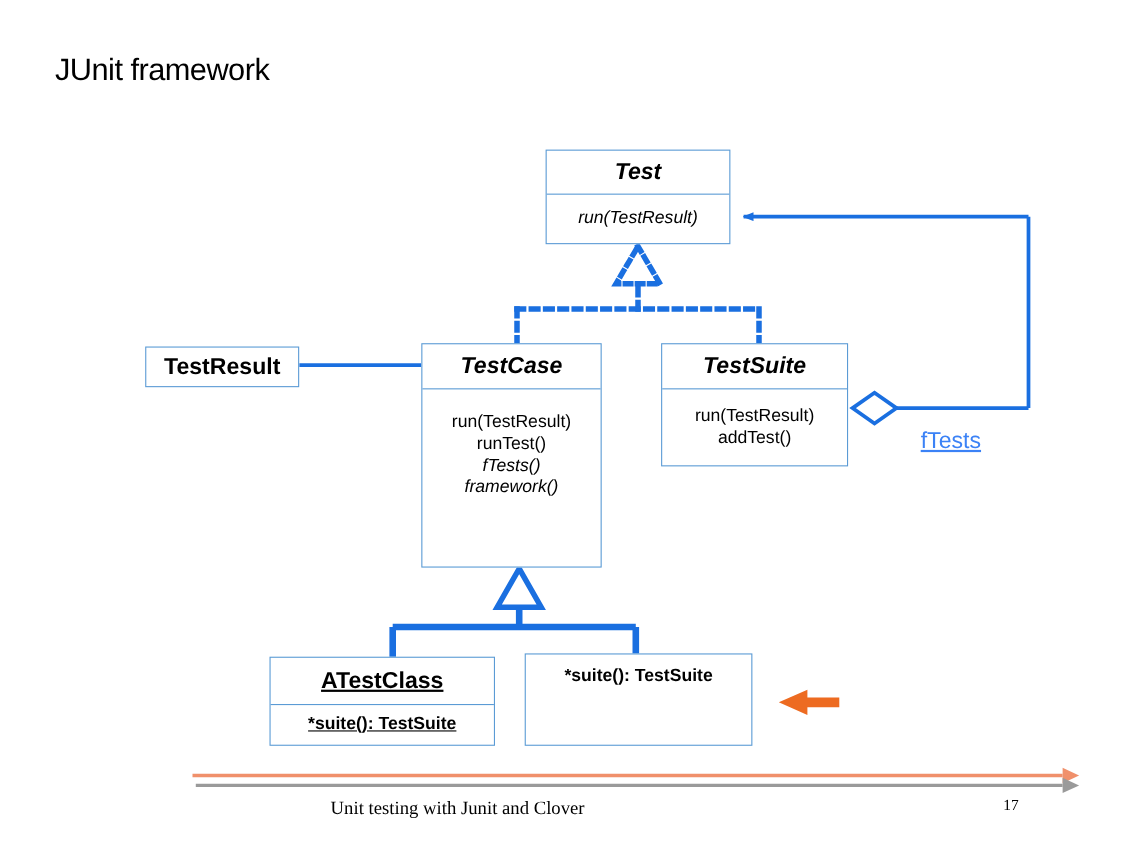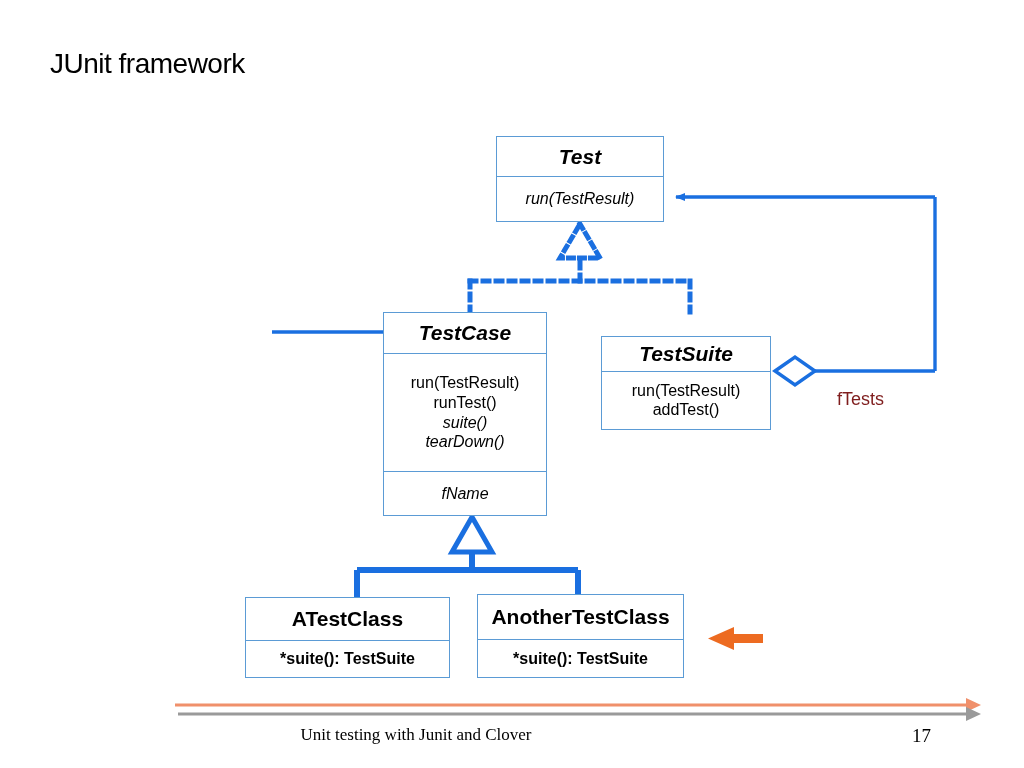--- a/index.html
+++ b/index.html
@@ -92,47 +92,48 @@
 
   #box-testresult  { left: 132px; top: 315px; width: 140px; height: 37px;
                      justify-content: center; }
   #box-testresult .c1 { height: 37px; }
 
   #box-testcase    { left: 383px; top: 312px; width: 164px; height: 204px; }
   #box-testcase .c1 { height: 40px; }
   #box-testcase .c2 { height: 120px; }
   #box-testcase .c3 { height: 44px; }
 
-  #box-testsuite   { left: 601px; top: 312px; width: 170px; height: 94px; margin-top: 24px; }
+  #box-testsuite   { left: 601px; top: 312px; width: 170px; height: 112px; }
   #box-testsuite .c1 { height: 40px; }
   #box-testsuite .c2 { height: 70px; }
 
-  #box-atestclass  { left: 245px; top: 597px; width: 205px; height: 81px; }
+  #box-atestclass  { left: 245px; top: 597px; width: 205px; height: 81px; text-decoration: underline; }
   #box-atestclass .c1 { height: 43px; }
   #box-atestclass .c2 { height: 38px; }
 
   #box-anothertestclass { left: 477px; top: 594px; width: 207px; height: 84px; }
   #box-anothertestclass .c1 { height: 45px; }
   #box-anothertestclass .c2 { height: 39px; }
 
   #box-atestclass .uml-name,
   #box-anothertestclass .uml-name,
   #box-testresult .uml-name {
     font-style: normal;
   }
 
   
   #ftests-label {
     position: absolute;
     left: 837px;
     top: 389px;
-    font-size: 18px;
-    color: #7f1d1d;
+    font-size: 21px;
+    color: #3b82f6;
     white-space: nowrap;
     z-index: 6;
+    text-decoration: underline;
   }
 
   
   #callout-text {
     position: absolute;
     left: 772px;
     top: 620px;
     font-size: 23px;
     color: #ED6B21;
     white-space: nowrap;
@@ -148,21 +149,21 @@
     text-align: center;
     font-family: "Liberation Serif", serif;
     font-size: 17px;
     color: #000000;
   }
   #footer-page {
     position: absolute;
     left: 912px;
     top: 725px;
     font-family: "Liberation Serif", serif;
-    font-size: 19px;
+    font-size: 14px;
     color: #000000;
     text-align: center;
   }
 </style>
 </head>
 <body>
 
 <div id="slide-title">JUnit framework</div>
 
 <div id="diagram">
@@ -235,33 +236,35 @@
 
   <div class="uml-box" id="box-test">
     <div class="uml-compartment c1">
       <span class="uml-name">Test</span>
     </div>
     <div class="uml-compartment c2">
       <span class="uml-line ital">run(TestResult)</span>
     </div>
   </div>
 
+  <div class="uml-box" id="box-testresult">
+    <div class="uml-compartment c1">
+      <span class="uml-name plain">TestResult</span>
+    </div>
+  </div>
 
   <div class="uml-box" id="box-testcase">
     <div class="uml-compartment c1">
       <span class="uml-name">TestCase</span>
     </div>
     <div class="uml-compartment c2">
       <span class="uml-line">run(TestResult)</span>
       <span class="uml-line">runTest()</span>
-      <span class="uml-line ital">suite()</span>
-      <span class="uml-line ital">tearDown()</span>
-    </div>
-    <div class="uml-compartment c3">
-      <span class="uml-line ital">fName</span>
+      <span class="uml-line ital">fTests()</span>
+      <span class="uml-line ital">framework()</span>
     </div>
   </div>
 
   <div class="uml-box" id="box-testsuite">
     <div class="uml-compartment c1">
       <span class="uml-name">TestSuite</span>
     </div>
     <div class="uml-compartment c2">
       <span class="uml-line">run(TestResult)</span>
       <span class="uml-line">addTest()</span>
@@ -271,23 +274,20 @@
   <div class="uml-box" id="box-atestclass">
     <div class="uml-compartment c1">
       <span class="uml-name plain">ATestClass</span>
     </div>
     <div class="uml-compartment c2">
       <span class="uml-line bold">*suite(): TestSuite</span>
     </div>
   </div>
 
   <div class="uml-box" id="box-anothertestclass">
-    <div class="uml-compartment c1">
-      <span class="uml-name plain">AnotherTestClass</span>
-    </div>
     <div class="uml-compartment c2">
       <span class="uml-line bold">*suite(): TestSuite</span>
     </div>
   </div>
 
   <div id="ftests-label">fTests</div>
 
 </div>
 
 <div id="footer-title">Unit testing with Junit and Clover</div>

